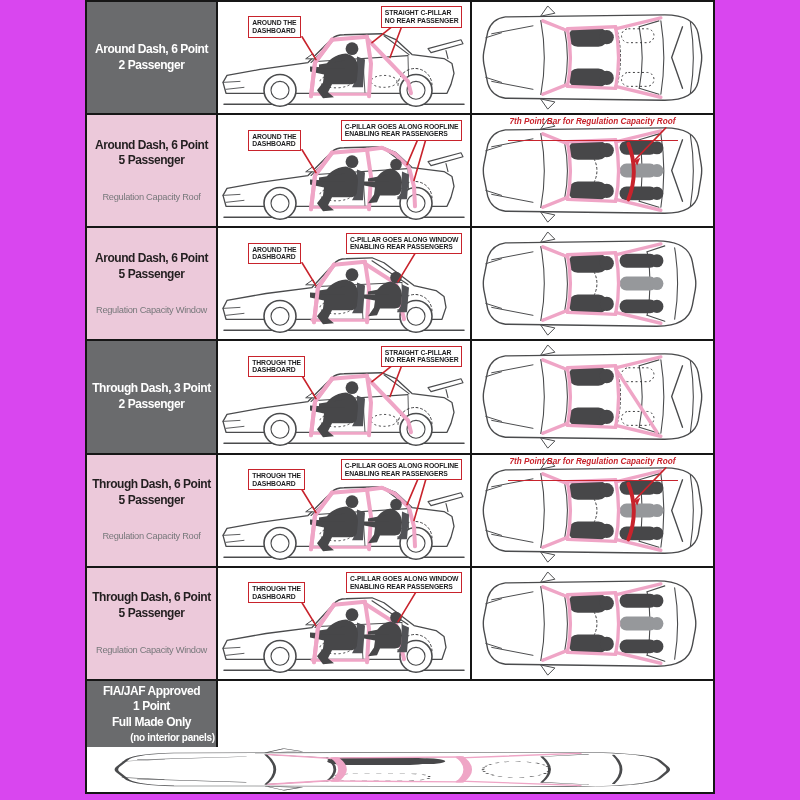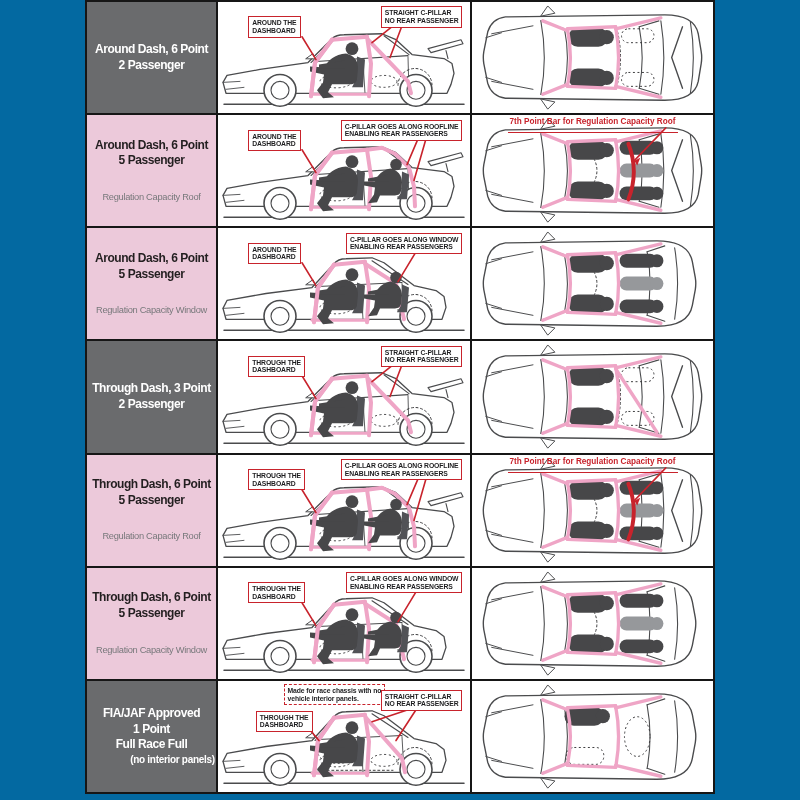--- a/index.html
+++ b/index.html
@@ -1,21 +1,21 @@
 <!DOCTYPE html>
 <html><head>
 <meta charset="utf-8">
 <style>
   html,body{margin:0;padding:0;}
   body{width:800px;height:800px;background:#ffffff;font-family:"Liberation Sans",sans-serif;}
-  .page{position:relative;width:800px;height:800px;background:#0369a1;overflow:hidden;}
+  .page{position:relative;width:800px;height:800px;background:#d946ef;overflow:hidden;}
   .table{position:absolute;left:85px;top:0;width:630px;height:794px;border:2px solid #161616;
          box-sizing:border-box;display:flex;flex-direction:column;background:#ffffff;}
   .row{flex:1;display:flex;border-bottom:2px solid #161616;min-height:0;}
-  .row:last-child{border-bottom:none;}
+  .row:last-child{border-bottom:none;flex-direction:column;}
   .cell{position:relative;box-sizing:border-box;overflow:hidden;background:#ffffff;}
   .label-cell{width:131px;border-right:2px solid #161616;display:flex;flex-direction:column;
               justify-content:center;align-items:center;text-align:center;padding:3px 4px;}
   .side-cell{width:254px;border-right:2px solid #161616;}
   .top-cell{flex:1;}
   .theme-gray{background:#6a6b6d;color:#ffffff;}
   .theme-pink{background:#ecc9da;color:#231f20;}
   .lbl{font-weight:bold;font-size:12px;line-height:1.3;letter-spacing:-0.45px;white-space:nowrap;}
   .sub{font-size:9.3px;line-height:1.25;margin-top:1px;letter-spacing:-0.3px;white-space:nowrap;}
   .theme-pink .sub{color:#77787b;margin-top:23px;}
@@ -24,21 +24,21 @@
   .callout{position:absolute;background:#ffffff;border:1.5px solid #c8232c;color:#1d1d1f;
            font-weight:bold;font-size:6.8px;line-height:1.12;padding:2px 3px;
            white-space:pre-line;letter-spacing:-0.1px;z-index:3;}
   .dash-box{left:12%;top:13%;}
   .cpillar-box{right:3%;top:4%;}
   .note-box{border-style:dashed;border-width:1.5px;left:26%;top:3%;}
   .row-race .dash-box{left:15%;top:27%;}
   .row-race .cpillar-box{top:8%;}
   .red-note{position:absolute;top:2px;left:50%;transform:translateX(-50%);color:#c8232c;
             font-weight:bold;font-size:8.2px;white-space:nowrap;border-bottom:1.4px solid #c8232c;
-            padding:0 2px 6px;z-index:3;}
+            padding:0 2px 14px;z-index:3;font-style:italic;}
 </style>
 </head>
 <body>
 
 <div class="page">
   <div class="table" id="cfg-table">
       <div class="row">
     <div class="cell label-cell theme-gray">
       <div class="lbl l1">Around Dash, 6 Point</div>
       <div class="lbl l2">2 Passenger</div>
@@ -674,21 +674,21 @@
               <path d="M 146,85 L 192,96" stroke="#efa5c6" stroke-width="3.4" fill="none" stroke-linecap="round" stroke-linejoin="round"></path>
             </g>
           </svg>
 
     </div>
   </div>
       <div class="row row-race">
     <div class="cell label-cell theme-gray">
       <div class="lbl l1">FIA/JAF Approved</div>
       <div class="lbl l2">1 Point</div>
-      <div class="lbl l3">Full Race Full</div>
+      <div class="lbl l3">Full Made Only</div>
       <div class="sub">(no interior panels)</div>
     </div>
     <div class="cell side-cell">
           <svg class="illus" viewBox="0 0 252 112" preserveAspectRatio="none">
             <path d="M 6,103 L 246,103" stroke="#4a4b4d" stroke-width="1.5" fill="none" stroke-linecap="round" stroke-linejoin="round"></path>
             <g>
               <path d="M 8,92 L 5,81 L 9,73 L 48,66 L 94,60 L 116,36 Q 120,31 128,31 L 154,30 L 166,35 L 196,58 L 218,63 L 226,69 L 228,80 L 224,92 Z" stroke="#4a4b4d" stroke-width="1.3" fill="#fff" stroke-linecap="round" stroke-linejoin="round"></path>
               <path d="M 154,33 L 190,57" stroke="#4a4b4d" stroke-width="1.1" fill="none" stroke-linecap="round" stroke-linejoin="round"></path>
               <path d="M 97,60 L 117,38" stroke="#4a4b4d" stroke-width="1.1" fill="none" stroke-linecap="round" stroke-linejoin="round"></path>
               <path d="M 100,59 L 184,55" stroke="#4a4b4d" stroke-width="1.1" fill="none" stroke-linecap="round" stroke-linejoin="round"></path>

